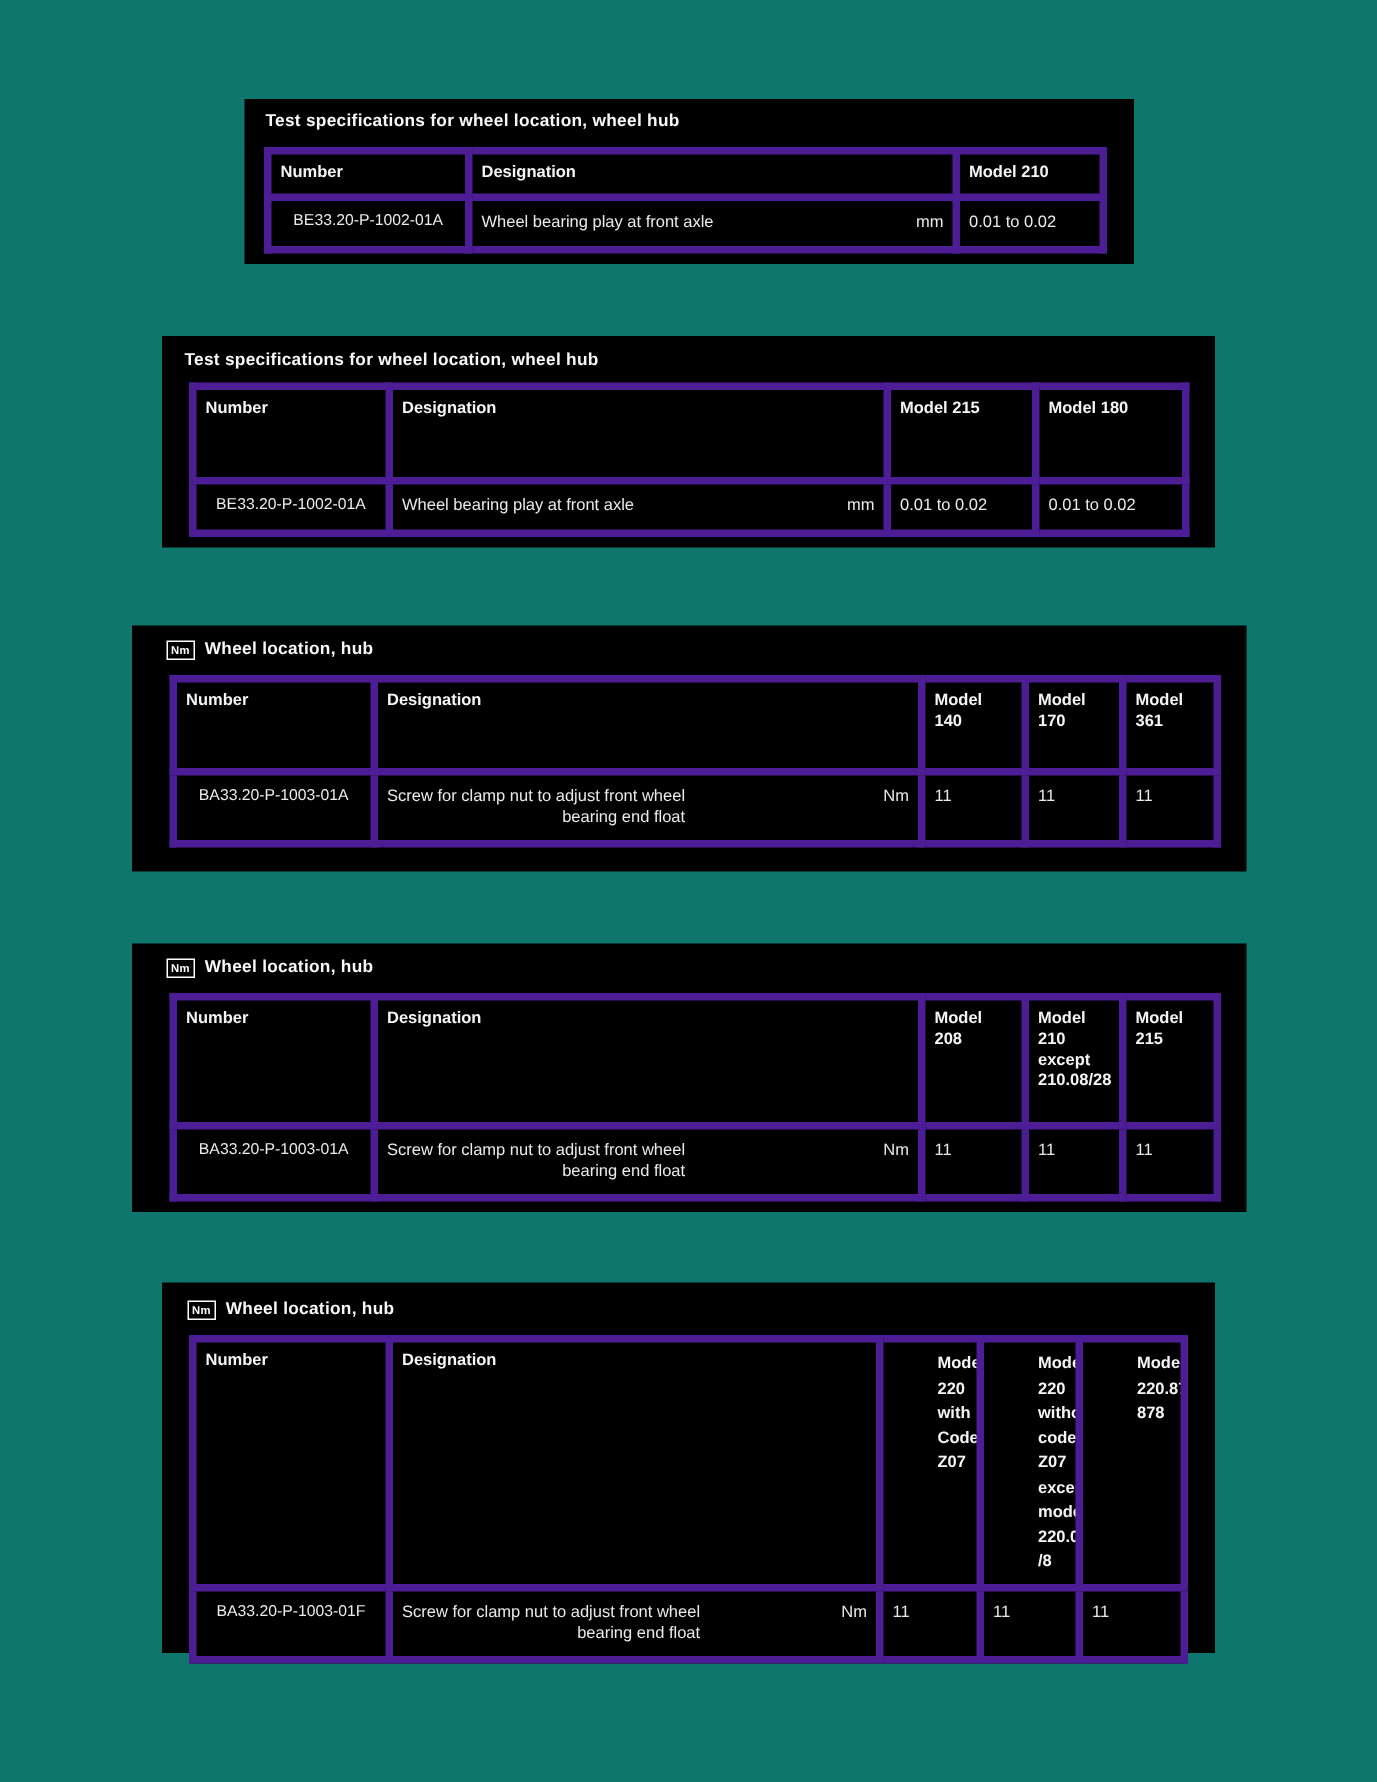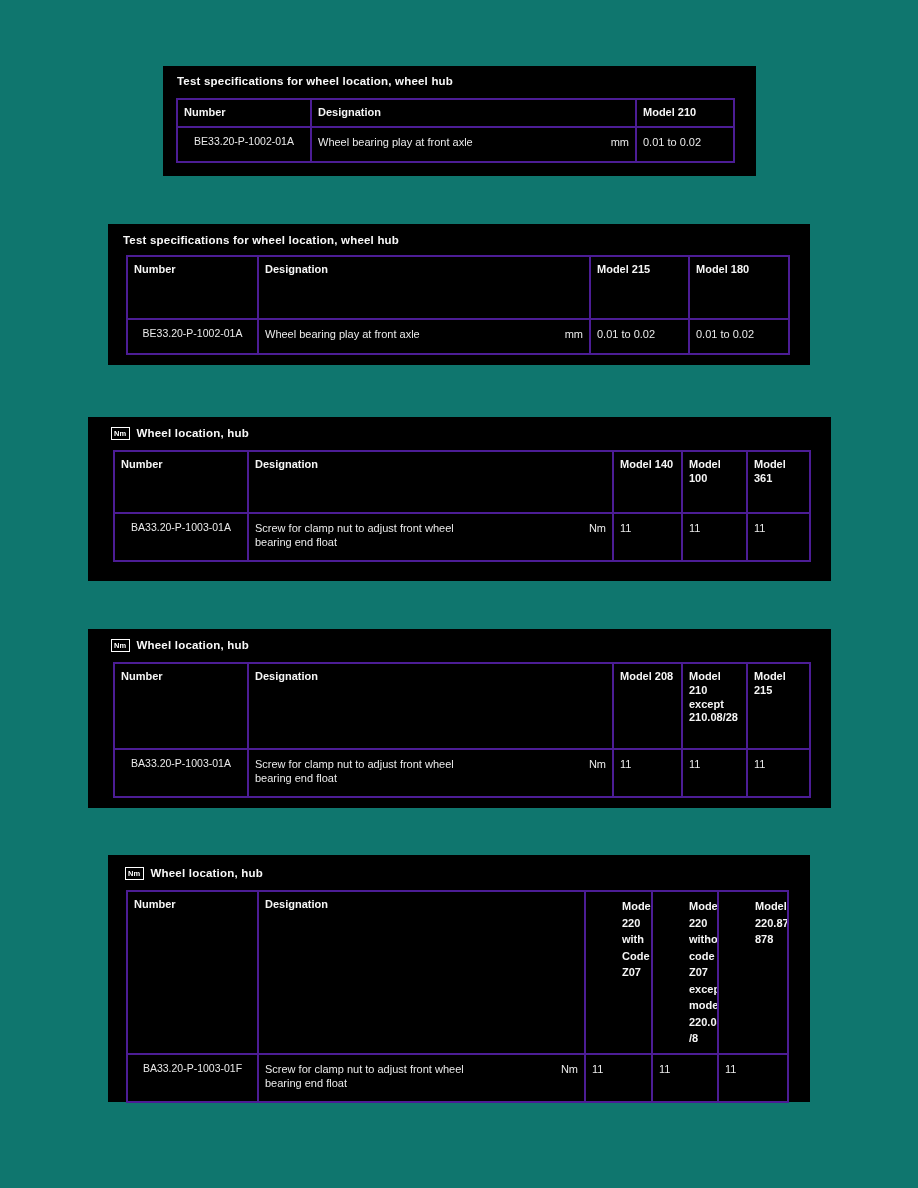--- a/index.html
+++ b/index.html
@@ -18,31 +18,31 @@
     display:inline-block; border:1px solid #ffffff; color:#ffffff;
     font-size:7.5px; font-weight:bold; line-height:1; padding:2px 2px 1px 2px;
     background:#000000;
   }
 
   table.spec {
     position:absolute; border-collapse:collapse; table-layout:fixed;
     background:#000000; border:2px solid #9c9c9c;
   }
   .spec th, .spec td {
-    border:2px solid #4c1d95; vertical-align:top; text-align:left; overflow:hidden;
+    border:5px solid #4c1d95; vertical-align:top; text-align:left; overflow:hidden;
   }
   .spec th {
     font-size:11px; font-weight:bold; color:#f5f5f5;
     padding:6px 6px; white-space:pre-line; line-height:1.25;
   }
   .spec td { font-size:11px; color:#eaeaea; padding:7px 6px; line-height:1.3; }
   .spec td.num { font-size:10.5px;text-align:center; }
 
   .desig-row { display:flex; justify-content:space-between; align-items:flex-start; }
-  .desig-text { white-space:pre-line; }
+  .desig-text { white-space:pre-line;text-align:right; }
   .unit { padding-left:8px; flex:none; }
 
   
   .p1 { left:163px; top:66px;  width:593px; height:110px; }
   .p2 { left:108px; top:224px; width:702px; height:141px; }
   .p3 { left:88px;  top:417px; width:743px; height:164px; }
   .p4 { left:88px;  top:629px; width:743px; height:179px; }
   .p5 { left:108px; top:855px; width:702px; height:247px; }
 
   .p1 .panel-title { left:14px; top:9px; }
@@ -147,21 +147,21 @@
           <col style="width:365px">
           <col style="width:69px">
           <col style="width:65px">
           <col style="width:63px">
         </colgroup>
       <thead>
         <tr>
           <th>Number</th>
           <th>Designation</th>
           <th>Model 140</th>
-          <th>Model 100</th>
+          <th>Model 170</th>
           <th>Model 361</th>
         </tr>
       </thead>
       <tbody>
         <tr>
           <td class="num">BA33.20-P-1003-01A</td>
           <td>
             <div class="desig-row">
               <span class="desig-text">Screw for clamp nut to adjust front wheel
 bearing end float</span>

